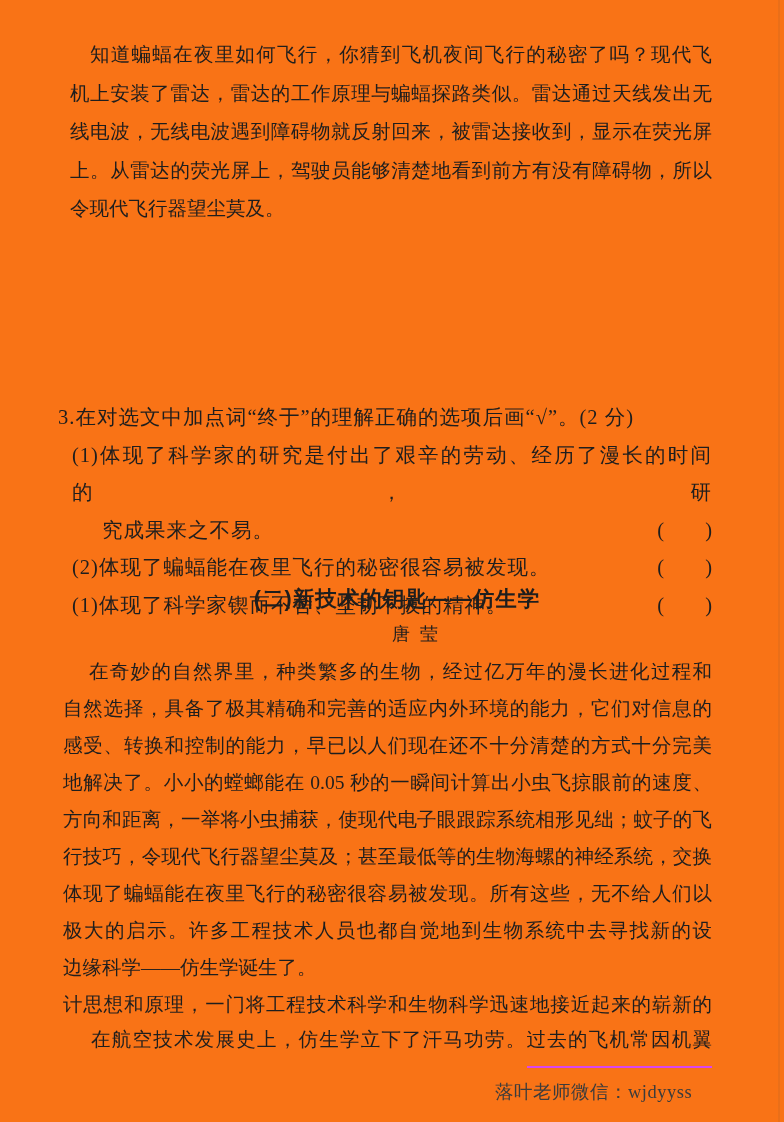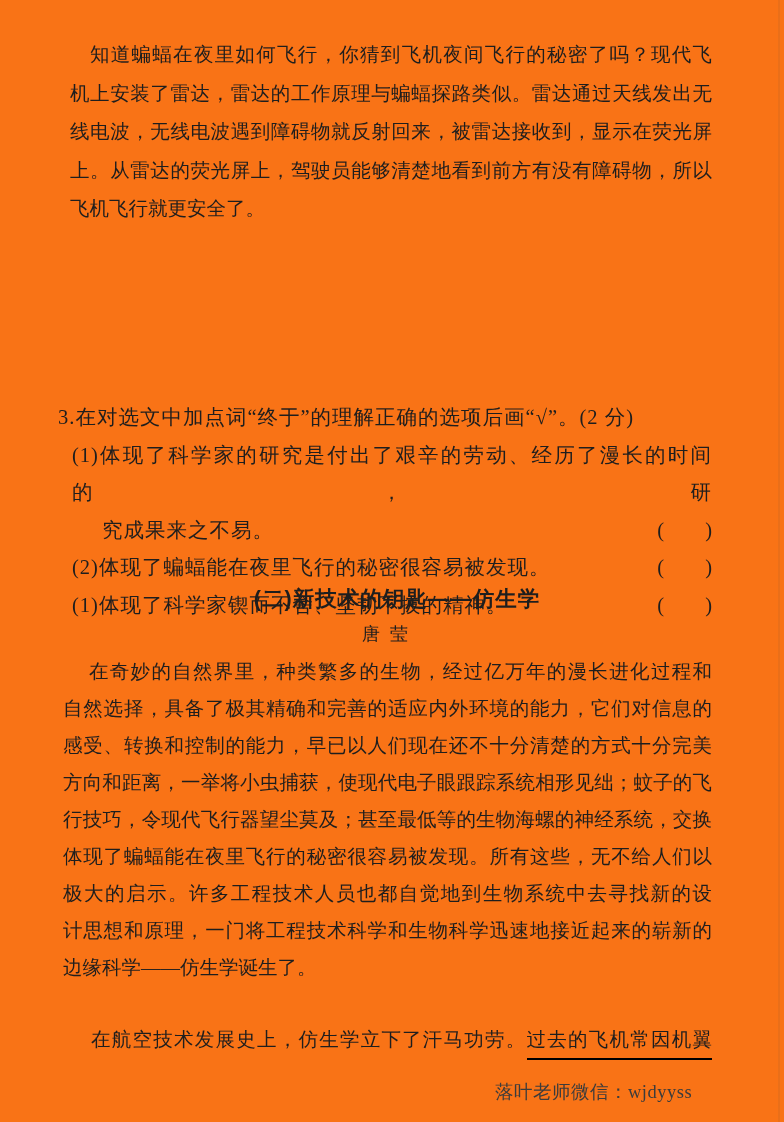--- a/index.html
+++ b/index.html
@@ -22,45 +22,45 @@
   .qb{left:58px;top:399px;width:654px;font-size:20.5px;letter-spacing:1px;}
   .qb .line{line-height:37.5px;}
   .sub{padding-left:14px;}
   .hang{padding-left:44px;}
   .flexrow{display:flex;justify-content:space-between;align-items:flex-start;gap:16px;}
   .bracket{flex:0 0 auto;letter-spacing:0;}
   
   .heading{left:70px;top:586px;width:654px;text-align:center;
     font-family:"Liberation Sans","DejaVu Sans",sans-serif;
     font-weight:700;font-size:21.5px;line-height:26px;letter-spacing:1px;}
-  .author{left:58px;top:623px;width:654px;text-align:center;
+  .author{left:88px;top:623px;width:654px;text-align:center;
     font-size:18px;line-height:22px;letter-spacing:10px;text-indent:10px;}
   .para1{left:63px;top:653px;width:649px;font-size:19.5px;}
   .para1 .line{line-height:37px;}
   .ind2{text-indent:26px;}
   .para2{left:63px;top:1021px;width:649px;font-size:19.5px;}
   .para2 .line{line-height:38px;text-indent:28px;}
-  .ul{border-bottom:2px solid #000000;padding-bottom:8px;}
+  .ul{border-bottom:2px solid #d946ef;padding-bottom:16px;}
   
   .footer{left:495px;top:1080px;font-size:18.5px;line-height:24px;
     color:#3c3c3c;letter-spacing:0.5px;}
   
   .scan-edge{left:778px;top:0;width:2px;height:1122px;background:rgba(70,70,70,0.08);}
 </style>
 </head>
 <body>
 
 <div class="page">
 
   <div class="blk passage1">
     <span class="line j ind1">知道蝙蝠在夜里如何飞行，你猜到飞机夜间飞行的秘密了吗？现代飞</span>
     <span class="line j">机上安装了雷达，雷达的工作原理与蝙蝠探路类似。雷达通过天线发出无</span>
     <span class="line j">线电波，无线电波遇到障碍物就反射回来，被雷达接收到，显示在荧光屏</span>
     <span class="line j">上。从雷达的荧光屏上，驾驶员能够清楚地看到前方有没有障碍物，所以</span>
-    <span class="line">飞机飞行就更安全了。</span>
+    <span class="line">令现代飞行器望尘莫及。</span>
   </div>
 
 
   <div class="blk qb">
     <span class="line">3.在对选文中加点词“终于”的理解正确的选项后画“√”。(2 分)</span>
     <span class="line sub j">(1)体现了科学家的研究是付出了艰辛的劳动、经历了漫长的时间的，研</span>
     <span class="line hang flexrow">
       <span>究成果来之不易。</span>
       <span class="bracket">(　　)</span>
     </span>
@@ -74,26 +74,27 @@
     </span>
   </div>
 
   <div class="blk heading">(二)新技术的钥匙——仿生学</div>
   <div class="blk author">唐莹</div>
 
   <div class="blk para1">
     <span class="line j ind2">在奇妙的自然界里，种类繁多的生物，经过亿万年的漫长进化过程和</span>
     <span class="line j">自然选择，具备了极其精确和完善的适应内外环境的能力，它们对信息的</span>
     <span class="line j">感受、转换和控制的能力，早已以人们现在还不十分清楚的方式十分完美</span>
+    <span class="line j">地解决了。小小的螳螂能在 0.05 秒的一瞬间计算出小虫飞掠眼前的速度、</span>
     <span class="line j">方向和距离，一举将小虫捕获，使现代电子眼跟踪系统相形见绌；蚊子的飞</span>
     <span class="line j">行技巧，令现代飞行器望尘莫及；甚至最低等的生物海螺的神经系统，交换</span>
     <span class="line j">体现了蝙蝠能在夜里飞行的秘密很容易被发现。所有这些，无不给人们以</span>
     <span class="line j">极大的启示。许多工程技术人员也都自觉地到生物系统中去寻找新的设</span>
+    <span class="line">边缘科学——仿生学诞生了。</span>
     <span class="line j">计思想和原理，一门将工程技术科学和生物科学迅速地接近起来的崭新的</span>
-    <span class="line">边缘科学——仿生学诞生了。</span>
   </div>
 
   <div class="blk para2">
     <span class="line j">
       <span>在航空技术发展史上，仿生学立下了汗马功劳。</span><span class="ul">过去的飞机常因机翼</span>
     </span>
   </div>
 
   <div class="blk footer">落叶老师微信：wjdyyss</div>
 

